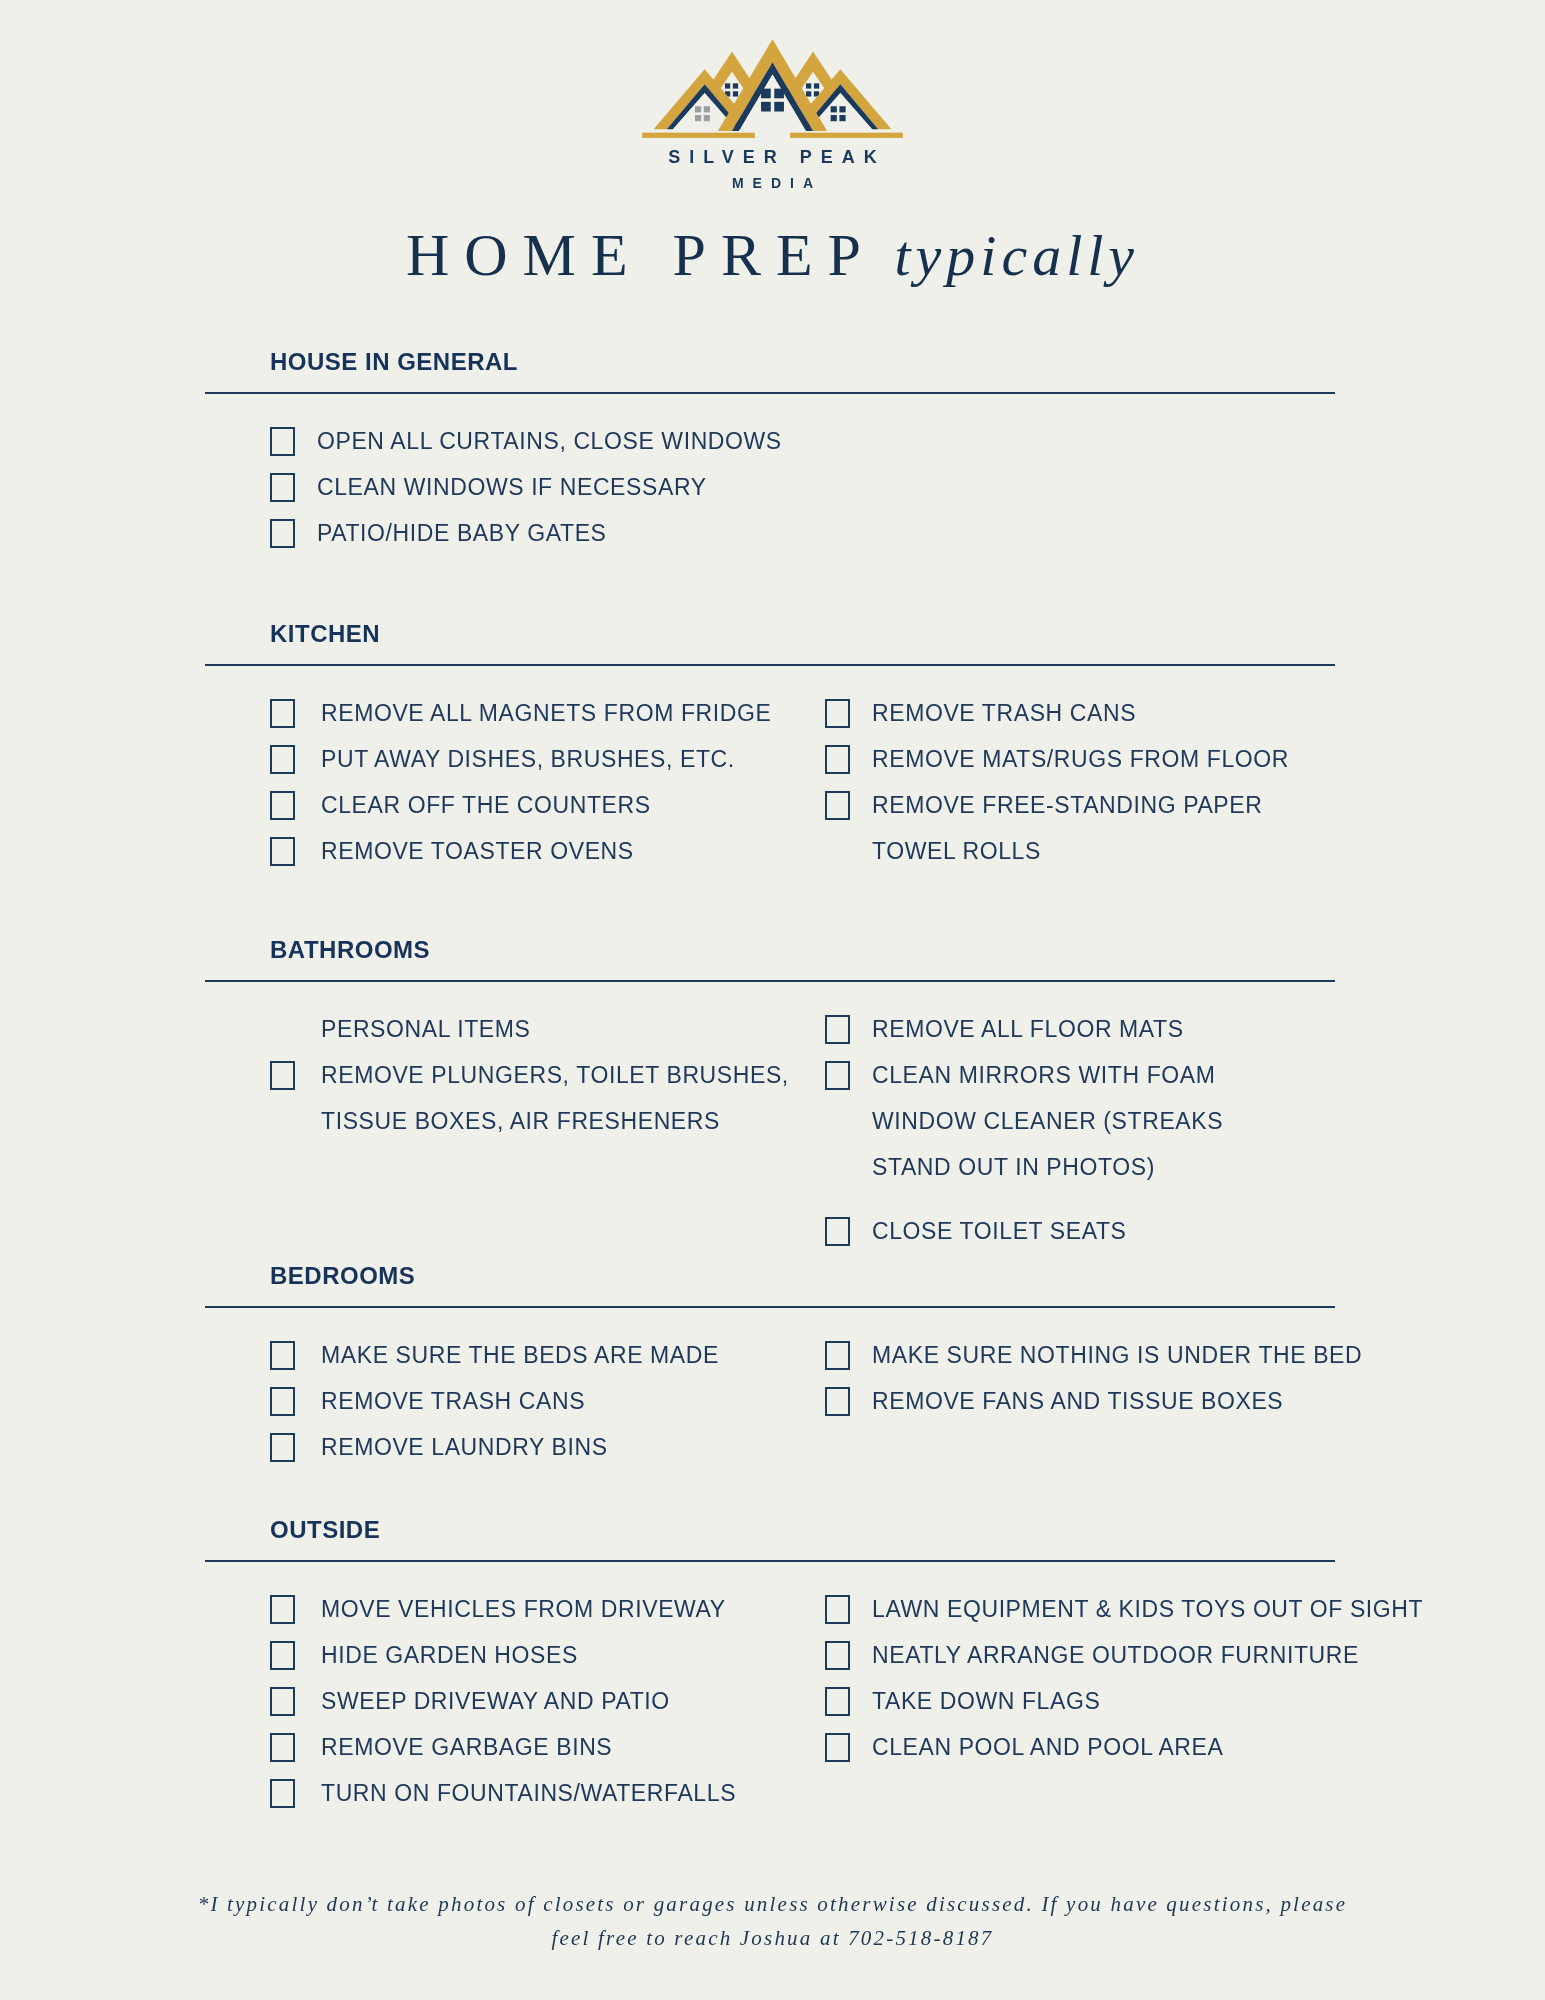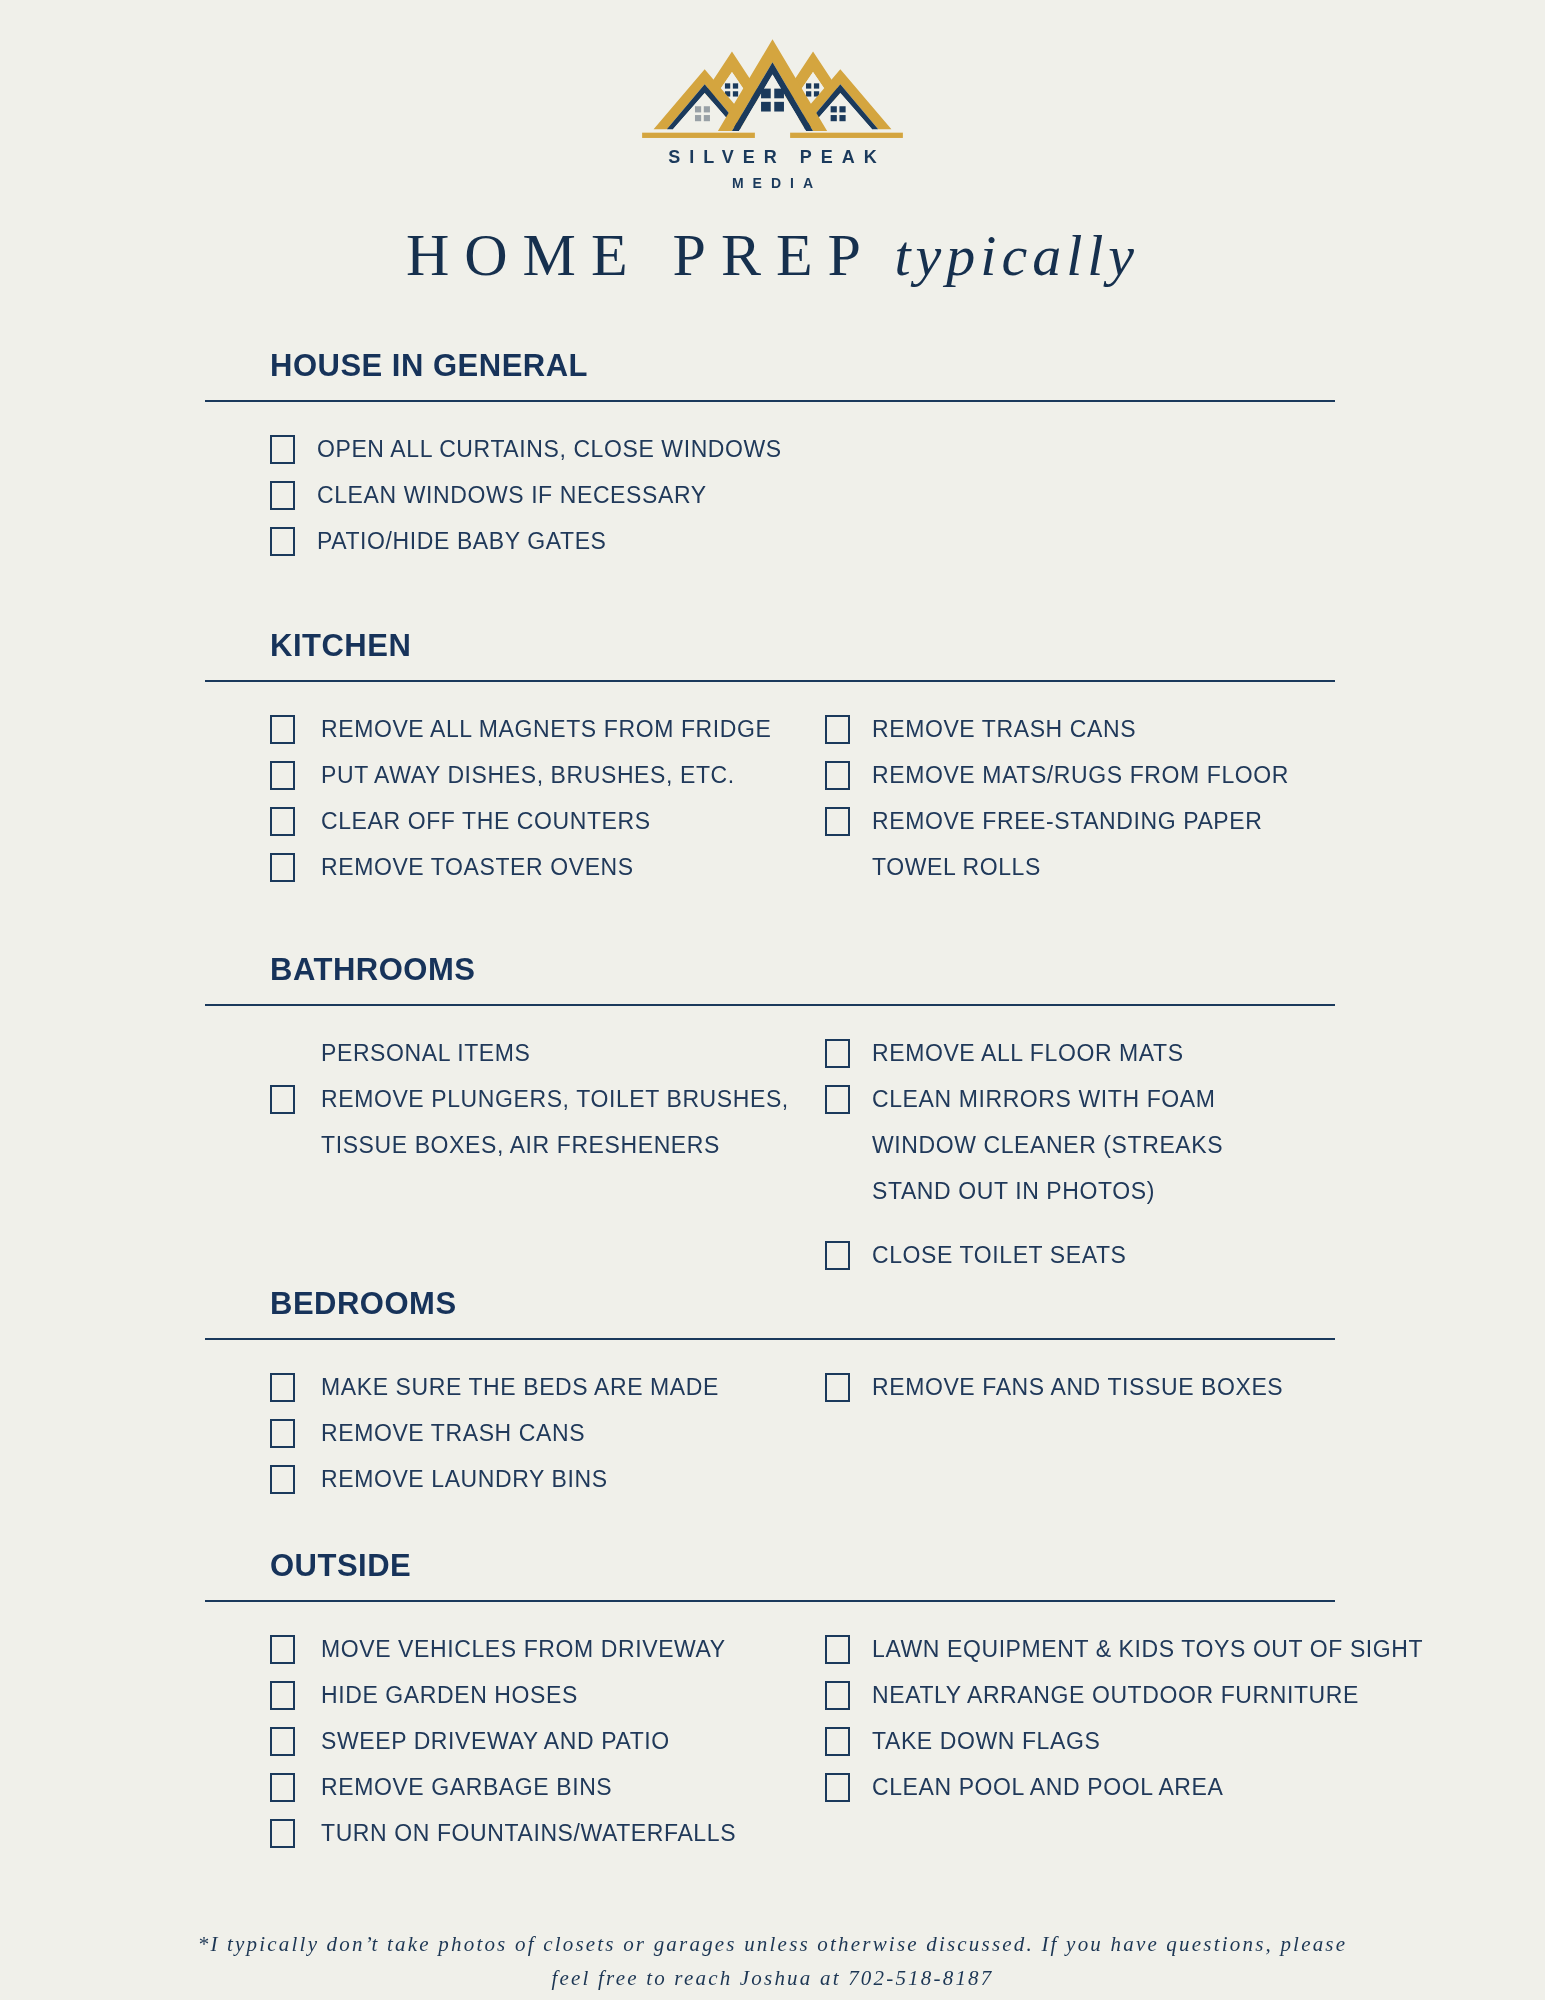--- a/index.html
+++ b/index.html
@@ -36,21 +36,21 @@
     font-style:italic;font-size:58px;letter-spacing:5px;margin-left:14px;
   }
   
   .sections{width:1130px;margin:58px 0 0 205px;}
   .section{margin-bottom:64px;}
   .section-kitchen{margin-bottom:62px;}
   .section-bathrooms{margin-bottom:8px;}
   .section-bedrooms{margin-bottom:46px;}
   .section-outside{margin-bottom:0;}
   .sec-title{
-    margin:0 0 0 65px;font-size:31px;font-weight:700;color:#17335a;
+    margin:0 0 0 65px;font-size:24px;font-weight:700;color:#17335a;
     letter-spacing:0.5px;
   }
   .rule{height:2px;background:#1b3a5c;margin-top:16px;}
   .cols{display:flex;padding:24px 0 0 65px;}
   .col{overflow:visible;}
   .col-left{width:555px;flex:none;}
   .col-right{flex:1;}
   .row{display:flex;align-items:center;height:46px;white-space:nowrap;}
   .row.gap{margin-top:18px;}
   .box{
@@ -245,20 +245,24 @@
               <span class="lab">REMOVE TRASH CANS</span>
             </div>
             <div class="row">
               <span class="box"></span>
               <span class="lab">REMOVE LAUNDRY BINS</span>
             </div>
           </div>
           <div class="col col-right">
             <div class="row">
               <span class="box"></span>
+              <span class="lab">MAKE SURE NOTHING IS UNDER THE BED</span>
+            </div>
+            <div class="row">
+              <span class="box"></span>
               <span class="lab">REMOVE FANS AND TISSUE BOXES</span>
             </div>
           </div>
         </div>
       </section>
       <section class="section section-outside">
         <h2 class="sec-title">OUTSIDE</h2>
         <div class="rule"></div>
         <div class="cols">
           <div class="col col-left">

